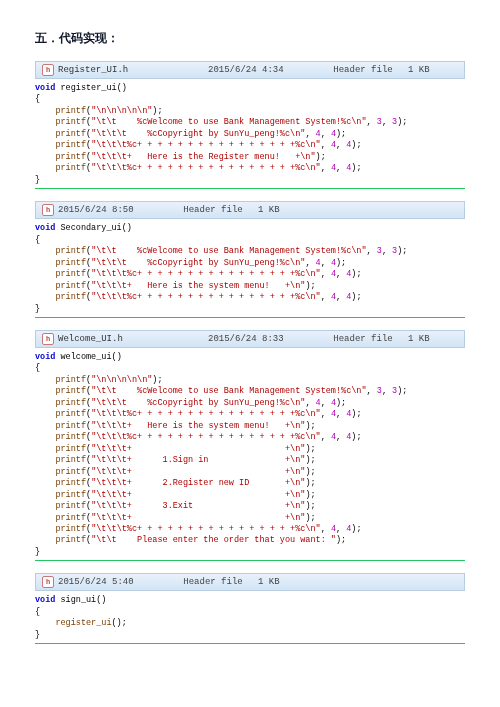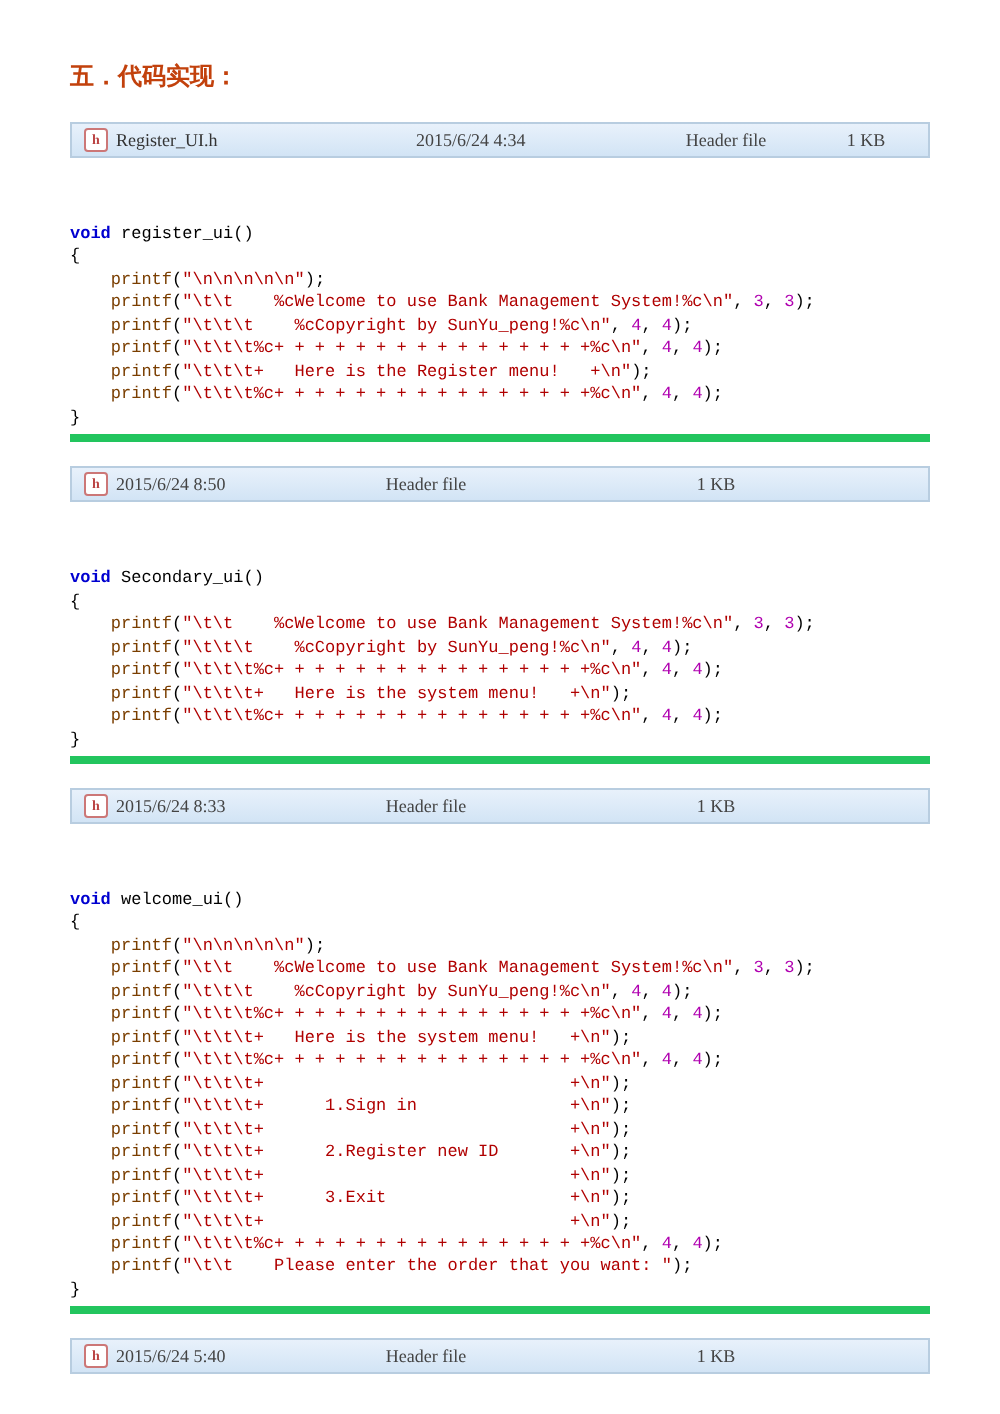--- a/index.html
+++ b/index.html
@@ -9,60 +9,59 @@
     font-size: 9px;
     width: 500px;
     padding: 30px 35px;
     color: #000;
   }
   .heading {
     font-family: "Microsoft YaHei", sans-serif;
     font-size: 12px;
     font-weight: bold;
     margin-bottom: 14px;
-    color: #c2410c;
+    color: #0f172a;
   }
   .file-block {
     margin-bottom: 12px;
   }
   .file-header {
     background: linear-gradient(#e8f1fb, #d2e4f5);
     border: 1px solid #b8cde0;
     padding: 2px 6px;
     display: flex;
     align-items: center;
-    font-family: Liberation Serif, serif;
+    font-family: Liberation Mono, monospace;
     font-size: 9px;
     color: #333;
   }
   .file-icon {
     display: inline-flex;
     width: 12px;
     height: 12px;
     background: #fff;
     border: 1px solid #c77;
     border-radius: 2px;
     margin-right: 4px;
     align-items: center;
     justify-content: center;
     font-size: 7px;
     color: #b44;
     font-weight: bold;
   }
   .file-name { flex: 0 0 150px; font-weight: 500; }
   .file-date { flex: 0 0 110px; color: #444; }
   .file-type { flex: 0 0 90px; color: #444; text-align: center; }
-  .file-size { flex: 1; text-align: center; color: #444; }
+  .file-size { flex: 1; text-align: left; color: #444; }
   .code {
     padding: 4px 0 2px 0;
     line-height: 1.35;
     white-space: pre;
     font-size: 8.5px;
-    border-bottom: 4px solid #22c55e;
-    margin-top: 29px;
+    border-bottom: 1px solid #22c55e;
   }
   .kw { color: #0000d0; font-weight: bold; }
   .fn { color: #000; }
   .paren { color: #000; }
   .brace { color: #000; }
   .call { color: #7a3e00; }
   .str { color: #b00000; }
   .num { color: #b000b0; }
   .punct { color: #000; }
   .plain { color: #000; }
@@ -88,28 +87,29 @@
         <span class="file-icon">h</span>
         <span class="file-date">2015/6/24 8:50</span>
         <span class="file-type">Header file</span>
         <span class="file-size">1 KB</span>
       </div>
       <div class="code"><div><span class="kw">void</span><span class="plain"> </span><span class="fn">Secondary_ui</span><span class="paren">()</span></div><div><span class="brace">{</span></div><div><span class="plain">    </span><span class="call">printf</span><span class="punct">(</span><span class="str">"\t\t    %cWelcome to use Bank Management System!%c\n"</span><span class="punct">, </span><span class="num">3</span><span class="punct">, </span><span class="num">3</span><span class="punct">);</span></div><div><span class="plain">    </span><span class="call">printf</span><span class="punct">(</span><span class="str">"\t\t\t    %cCopyright by SunYu_peng!%c\n"</span><span class="punct">, </span><span class="num">4</span><span class="punct">, </span><span class="num">4</span><span class="punct">);</span></div><div><span class="plain">    </span><span class="call">printf</span><span class="punct">(</span><span class="str">"\t\t\t%c+ + + + + + + + + + + + + + + +%c\n"</span><span class="punct">, </span><span class="num">4</span><span class="punct">, </span><span class="num">4</span><span class="punct">);</span></div><div><span class="plain">    </span><span class="call">printf</span><span class="punct">(</span><span class="str">"\t\t\t+   Here is the system menu!   +\n"</span><span class="punct">);</span></div><div><span class="plain">    </span><span class="call">printf</span><span class="punct">(</span><span class="str">"\t\t\t%c+ + + + + + + + + + + + + + + +%c\n"</span><span class="punct">, </span><span class="num">4</span><span class="punct">, </span><span class="num">4</span><span class="punct">);</span></div><div><span class="brace">}</span></div></div>
     </div>
     <div class="file-block">
       <div class="file-header">
         <span class="file-icon">h</span>
+        <span class="file-name">Welcome_UI.h</span>
         <span class="file-date">2015/6/24 8:33</span>
         <span class="file-type">Header file</span>
         <span class="file-size">1 KB</span>
       </div>
       <div class="code"><div><span class="kw">void</span><span class="plain"> </span><span class="fn">welcome_ui</span><span class="paren">()</span></div><div><span class="brace">{</span></div><div><span class="plain">    </span><span class="call">printf</span><span class="punct">(</span><span class="str">"\n\n\n\n\n"</span><span class="punct">);</span></div><div><span class="plain">    </span><span class="call">printf</span><span class="punct">(</span><span class="str">"\t\t    %cWelcome to use Bank Management System!%c\n"</span><span class="punct">, </span><span class="num">3</span><span class="punct">, </span><span class="num">3</span><span class="punct">);</span></div><div><span class="plain">    </span><span class="call">printf</span><span class="punct">(</span><span class="str">"\t\t\t    %cCopyright by SunYu_peng!%c\n"</span><span class="punct">, </span><span class="num">4</span><span class="punct">, </span><span class="num">4</span><span class="punct">);</span></div><div><span class="plain">    </span><span class="call">printf</span><span class="punct">(</span><span class="str">"\t\t\t%c+ + + + + + + + + + + + + + + +%c\n"</span><span class="punct">, </span><span class="num">4</span><span class="punct">, </span><span class="num">4</span><span class="punct">);</span></div><div><span class="plain">    </span><span class="call">printf</span><span class="punct">(</span><span class="str">"\t\t\t+   Here is the system menu!   +\n"</span><span class="punct">);</span></div><div><span class="plain">    </span><span class="call">printf</span><span class="punct">(</span><span class="str">"\t\t\t%c+ + + + + + + + + + + + + + + +%c\n"</span><span class="punct">, </span><span class="num">4</span><span class="punct">, </span><span class="num">4</span><span class="punct">);</span></div><div><span class="plain">    </span><span class="call">printf</span><span class="punct">(</span><span class="str">"\t\t\t+                              +\n"</span><span class="punct">);</span></div><div><span class="plain">    </span><span class="call">printf</span><span class="punct">(</span><span class="str">"\t\t\t+      1.Sign in               +\n"</span><span class="punct">);</span></div><div><span class="plain">    </span><span class="call">printf</span><span class="punct">(</span><span class="str">"\t\t\t+                              +\n"</span><span class="punct">);</span></div><div><span class="plain">    </span><span class="call">printf</span><span class="punct">(</span><span class="str">"\t\t\t+      2.Register new ID       +\n"</span><span class="punct">);</span></div><div><span class="plain">    </span><span class="call">printf</span><span class="punct">(</span><span class="str">"\t\t\t+                              +\n"</span><span class="punct">);</span></div><div><span class="plain">    </span><span class="call">printf</span><span class="punct">(</span><span class="str">"\t\t\t+      3.Exit                  +\n"</span><span class="punct">);</span></div><div><span class="plain">    </span><span class="call">printf</span><span class="punct">(</span><span class="str">"\t\t\t+                              +\n"</span><span class="punct">);</span></div><div><span class="plain">    </span><span class="call">printf</span><span class="punct">(</span><span class="str">"\t\t\t%c+ + + + + + + + + + + + + + + +%c\n"</span><span class="punct">, </span><span class="num">4</span><span class="punct">, </span><span class="num">4</span><span class="punct">);</span></div><div><span class="plain">    </span><span class="call">printf</span><span class="punct">(</span><span class="str">"\t\t    Please enter the order that you want: "</span><span class="punct">);</span></div><div><span class="brace">}</span></div></div>
     </div>
     <div class="file-block">
       <div class="file-header">
         <span class="file-icon">h</span>
         <span class="file-date">2015/6/24 5:40</span>
         <span class="file-type">Header file</span>
         <span class="file-size">1 KB</span>
       </div>
-      <div class="code"><div><span class="kw">void</span><span class="plain"> </span><span class="fn">sign_ui</span><span class="paren">()</span></div><div><span class="brace">{</span></div><div><span class="brace">}</span></div></div>
+      <div class="code"><div><span class="kw">void</span><span class="plain"> </span><span class="fn">sign_ui</span><span class="paren">()</span></div><div><span class="brace">{</span></div><div><span class="plain">    </span><span class="call">register_ui</span><span class="paren">()</span><span class="punct">;</span></div><div><span class="brace">}</span></div></div>
     </div>
   </div>
 
 </body></html>

